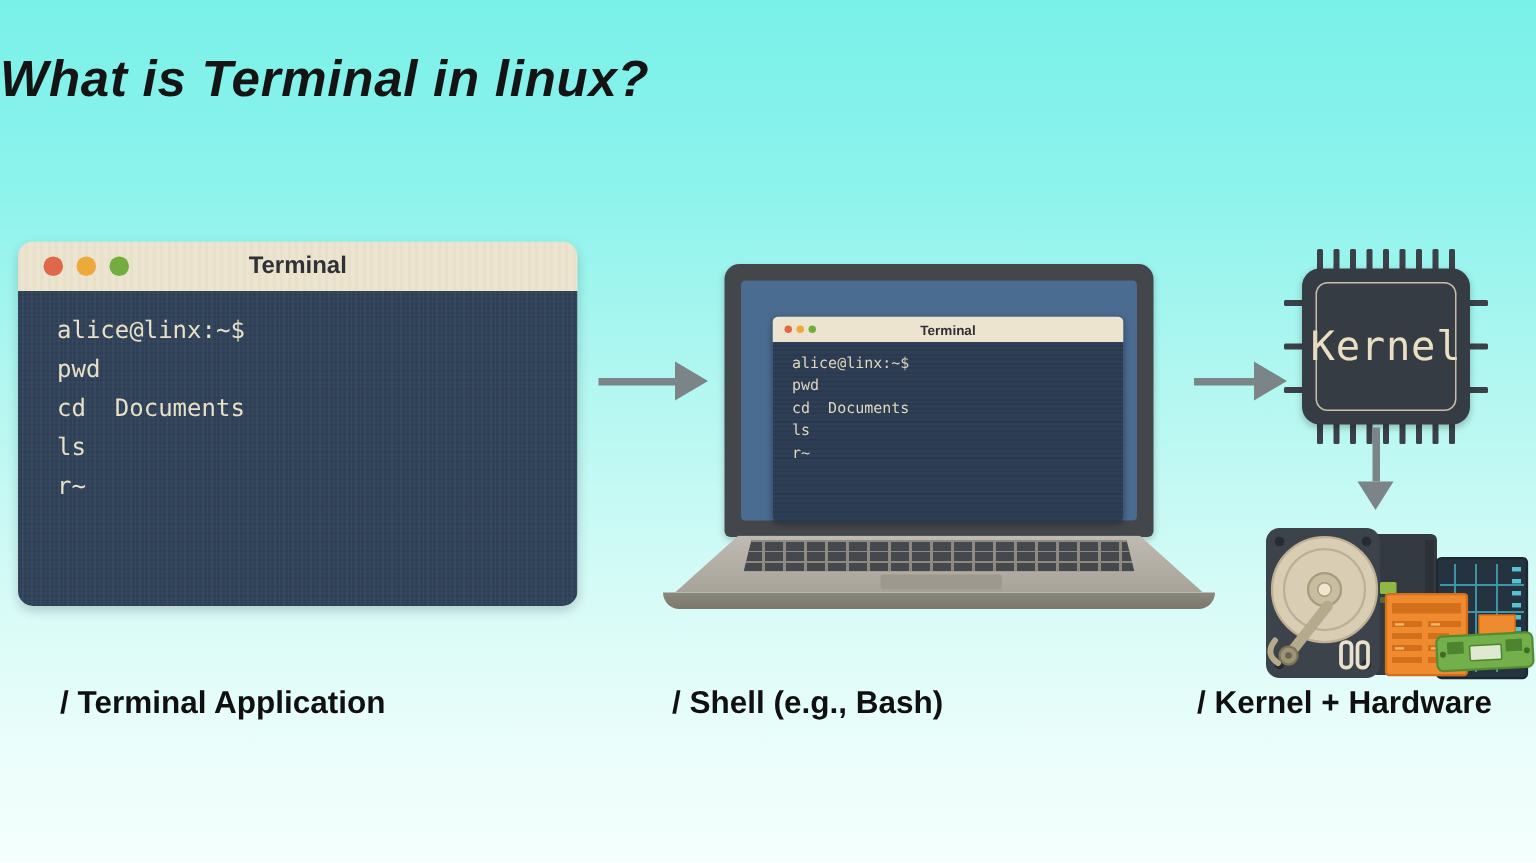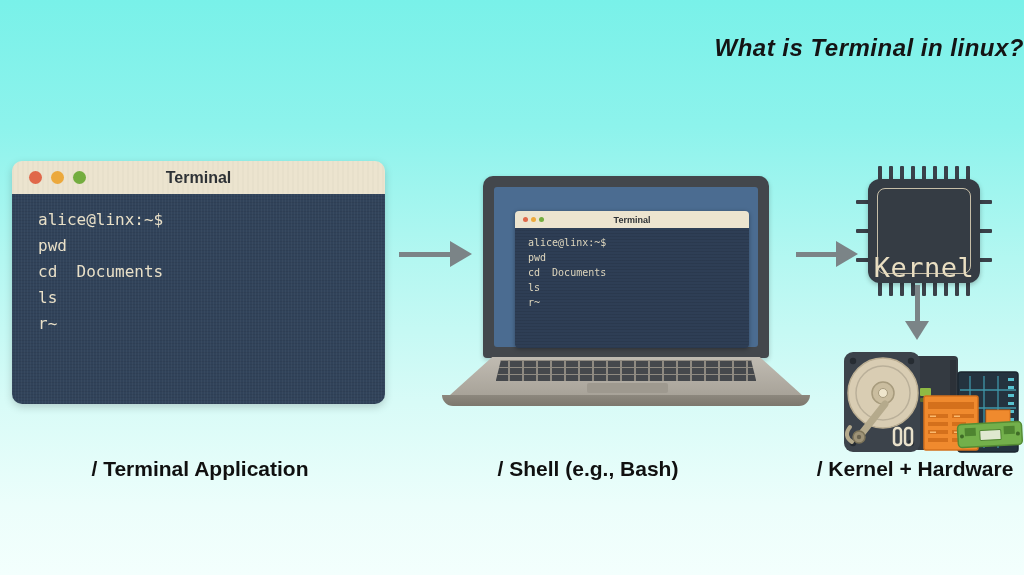--- a/index.html
+++ b/index.html
@@ -3,22 +3,22 @@
 <meta charset="utf-8">
 <style>
   html,body{margin:0;padding:0;}
   .stage{
     position:relative;width:1024px;height:575px;overflow:hidden;
     background:linear-gradient(180deg,#79f1e9 0%,#8df3ec 22%,#b3f7f1 45%,#d8fbf7 70%,#ecfefb 88%,#f3fffd 100%);
     font-family:"Liberation Sans",sans-serif;
   }
   
   .title{
-    position:absolute;top:34px;left:0;width:100%;margin:0;text-align:right;
-    font-size:24px;font-weight:bold;font-style:italic;color:#141414;letter-spacing:.5px;
+    position:absolute;top:34px;left:0;width:100%;margin:0;text-align:left;
+    font-size:34px;font-weight:bold;font-style:italic;color:#141414;letter-spacing:.5px;
   }
   
   .term-window{
     position:absolute;left:12px;top:161px;width:373px;height:243px;border-radius:10px;
     box-shadow:0 3px 8px rgba(0,0,0,.18);overflow:hidden;
   }
   .term-titlebar{
     position:relative;height:33px;background:#ece4cf;
     background-image:repeating-linear-gradient(90deg,rgba(0,0,0,.02) 0 2px,transparent 2px 5px);
     display:flex;align-items:center;
@@ -105,30 +105,30 @@
   
   .chip{position:absolute;left:856px;top:166px;width:136px;height:130px;}
   .pins{position:absolute;left:22px;right:22px;height:14px;display:flex;justify-content:space-between;}
   .pins-top{top:0;}.pins-bottom{bottom:0;}
   .pins i{display:block;width:4px;height:100%;background:#3a4149;border-radius:1px;}
   .pins-side{position:absolute;top:34px;bottom:34px;width:14px;display:flex;flex-direction:column;justify-content:space-between;}
   .pins-left{left:0;}.pins-right{right:0;}
   .pins-side i{display:block;height:4px;width:100%;background:#3a4149;border-radius:1px;}
   .chip-body{
     position:absolute;left:12px;right:12px;top:13px;bottom:13px;background:#353c44;border-radius:12px;
-    box-shadow:0 2px 5px rgba(0,0,0,.25);display:flex;align-items:flex-end;justify-content:center;
+    box-shadow:0 2px 5px rgba(0,0,0,.25);display:flex;align-items:center;justify-content:center;
   }
   .chip-outline{position:absolute;left:9px;right:9px;top:9px;bottom:9px;border:1.5px solid rgba(224,213,184,.85);border-radius:8px;}
   .chip-label{
     font-family:"DejaVu Sans Mono",monospace;font-size:27px;color:#eadfc2;letter-spacing:.5px;
   }
   
   .hardware{position:absolute;left:838px;top:344px;width:186px;height:112px;}
   
-  .caption{position:absolute;top:457px;font-size:21px;font-weight:bold;color:#101010;text-align:center;white-space:nowrap;}
+  .caption{position:absolute;top:457px;font-size:21px;font-weight:bold;color:#101010;text-align:left;white-space:nowrap;}
   .cap1{left:40px;width:320px;}
   .cap2{left:448px;width:280px;}
   .cap3{left:798px;width:234px;}
 </style>
 </head>
 <body>
 
 <div class="stage">
 
   <h1 class="title">What is Terminal in linux?</h1>

